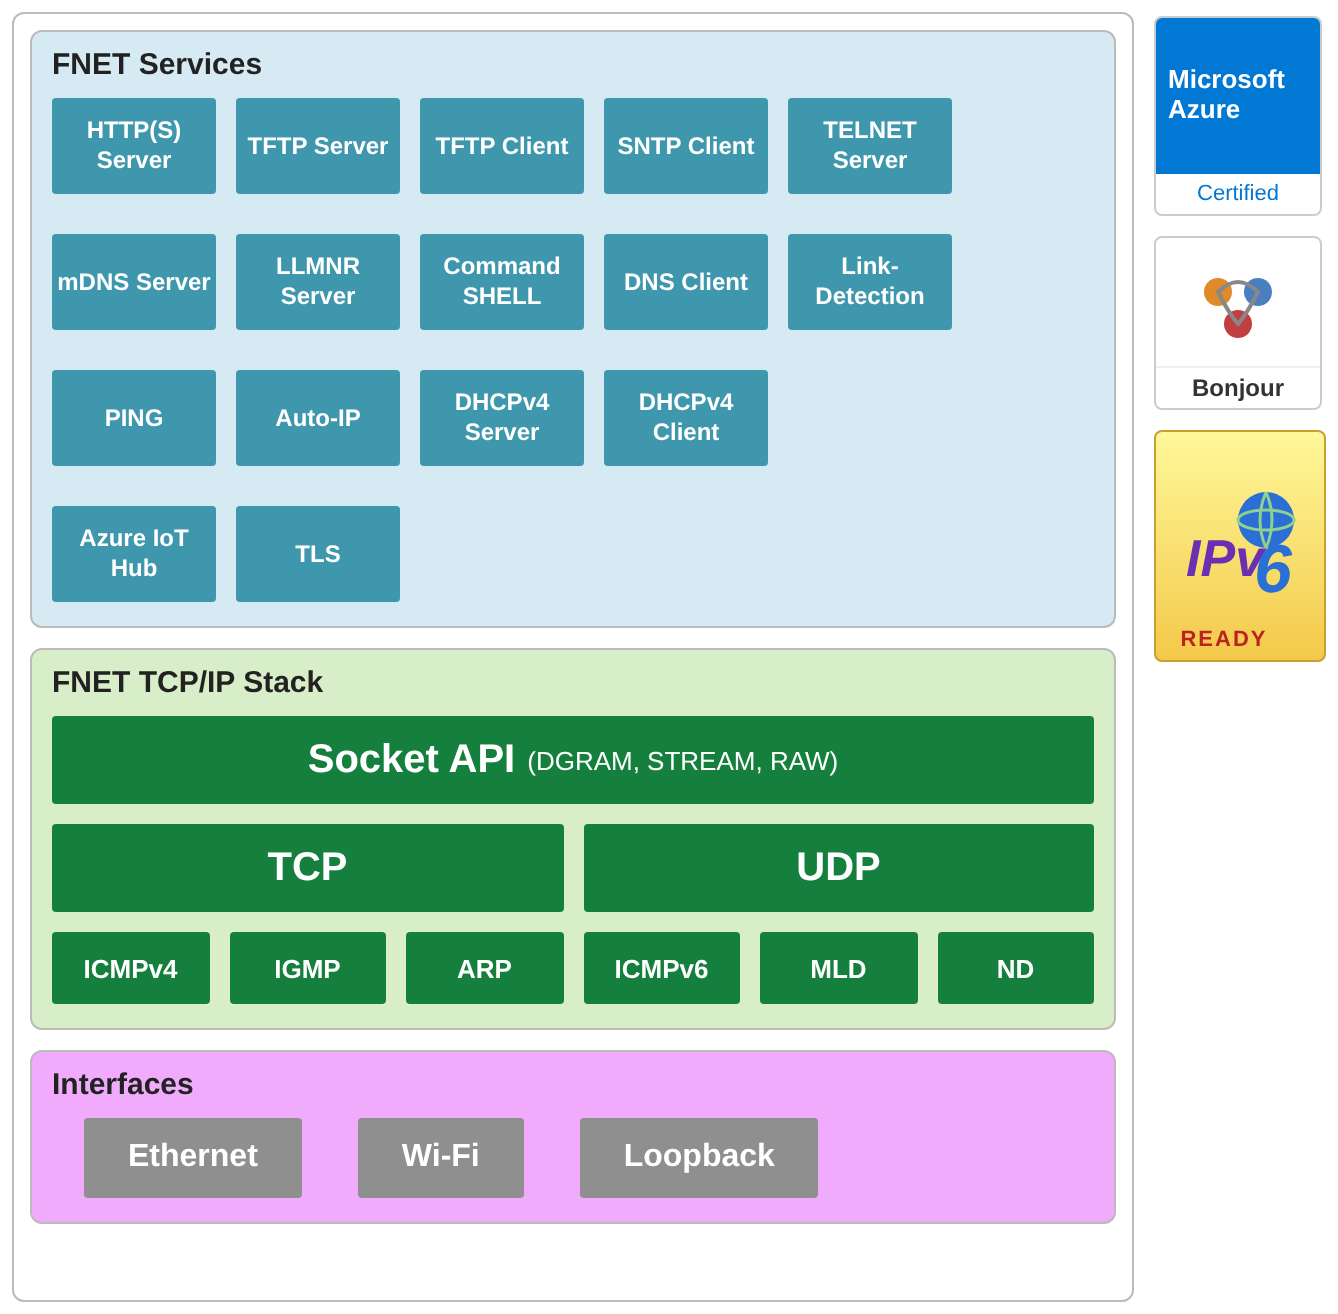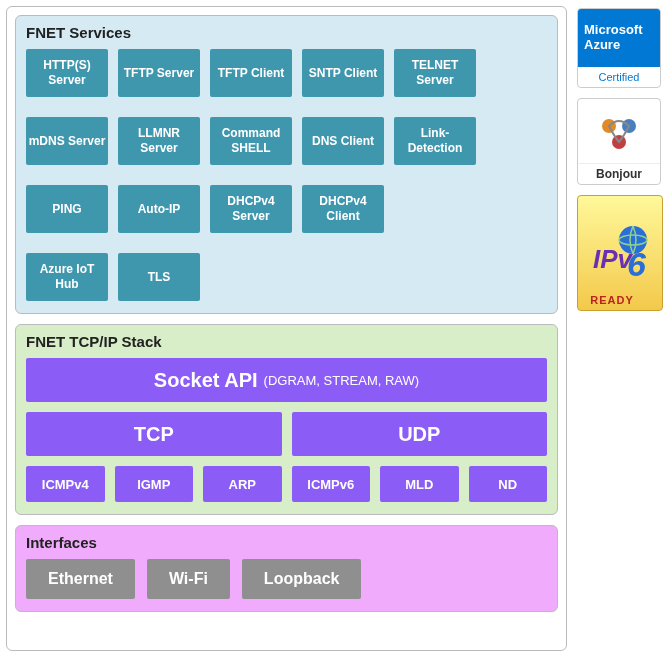--- a/index.html
+++ b/index.html
@@ -61,21 +61,21 @@
     justify-content: center;
     text-align: center;
     border-radius: 2px;
     line-height: 1.25;
     padding: 2px;
   }
 
   .stack-col { display: flex; flex-direction: column; gap: 10px; }
   .stack-row { display: flex; gap: 10px; }
   .stack-box {
-    background: #8b5cf6;
+    background: #15803d;
     color: #fff;
     height: 44px;
     display: flex;
     align-items: center;
     justify-content: center;
     font-weight: bold;
     border-radius: 2px;
   }
   .stack-full { width: 100%; font-size: 20px; }
   .stack-half { flex: 1; font-size: 20px; }
@@ -87,33 +87,34 @@
     background: #8f8f8f;
     color: #fff;
     font-size: 16px;
     font-weight: bold;
     height: 40px;
     padding: 0 22px;
     display: flex;
     align-items: center;
     justify-content: center;
     border-radius: 2px;
+    margin-left: 16px;
   }
 
   
   .badge {
     width: 84px;
     border: 1px solid #ccc;
     border-radius: 4px;
     overflow: hidden;
     background: #fff;
     font-size: 11px;
     text-align: center;
   }
-  .azure-top { background:#0078d4; color:#fff; padding:14px 6px; font-size:13px; font-weight:bold; text-align:left; line-height:1.15; }
+  .azure-top { background:#0078d4; color:#fff; padding:24px 6px; font-size:13px; font-weight:bold; text-align:left; line-height:1.15; }
   .azure-cert { color:#0078d4; padding:4px; font-size:11px; }
   .bonjour-svg { height:64px; display:flex; align-items:center; justify-content:center; }
   .bonjour-label { padding:3px; font-weight:bold; color:#333; font-size:12px; border-top:1px solid #eee; }
   .ipv6 { height: 116px; background: linear-gradient(#fff89a,#f3c94a); position:relative; border:1px solid #c9a030; border-radius:4px; display:flex; align-items:center; justify-content:center; }
   .ipv6-ready { position:absolute; bottom:4px; left:0; right:16px; text-align:center; font-size:11px; font-weight:bold; color:#b22; letter-spacing:1px; }
 </style>
 </head>
 <body>
 
 <div class="main-col">

